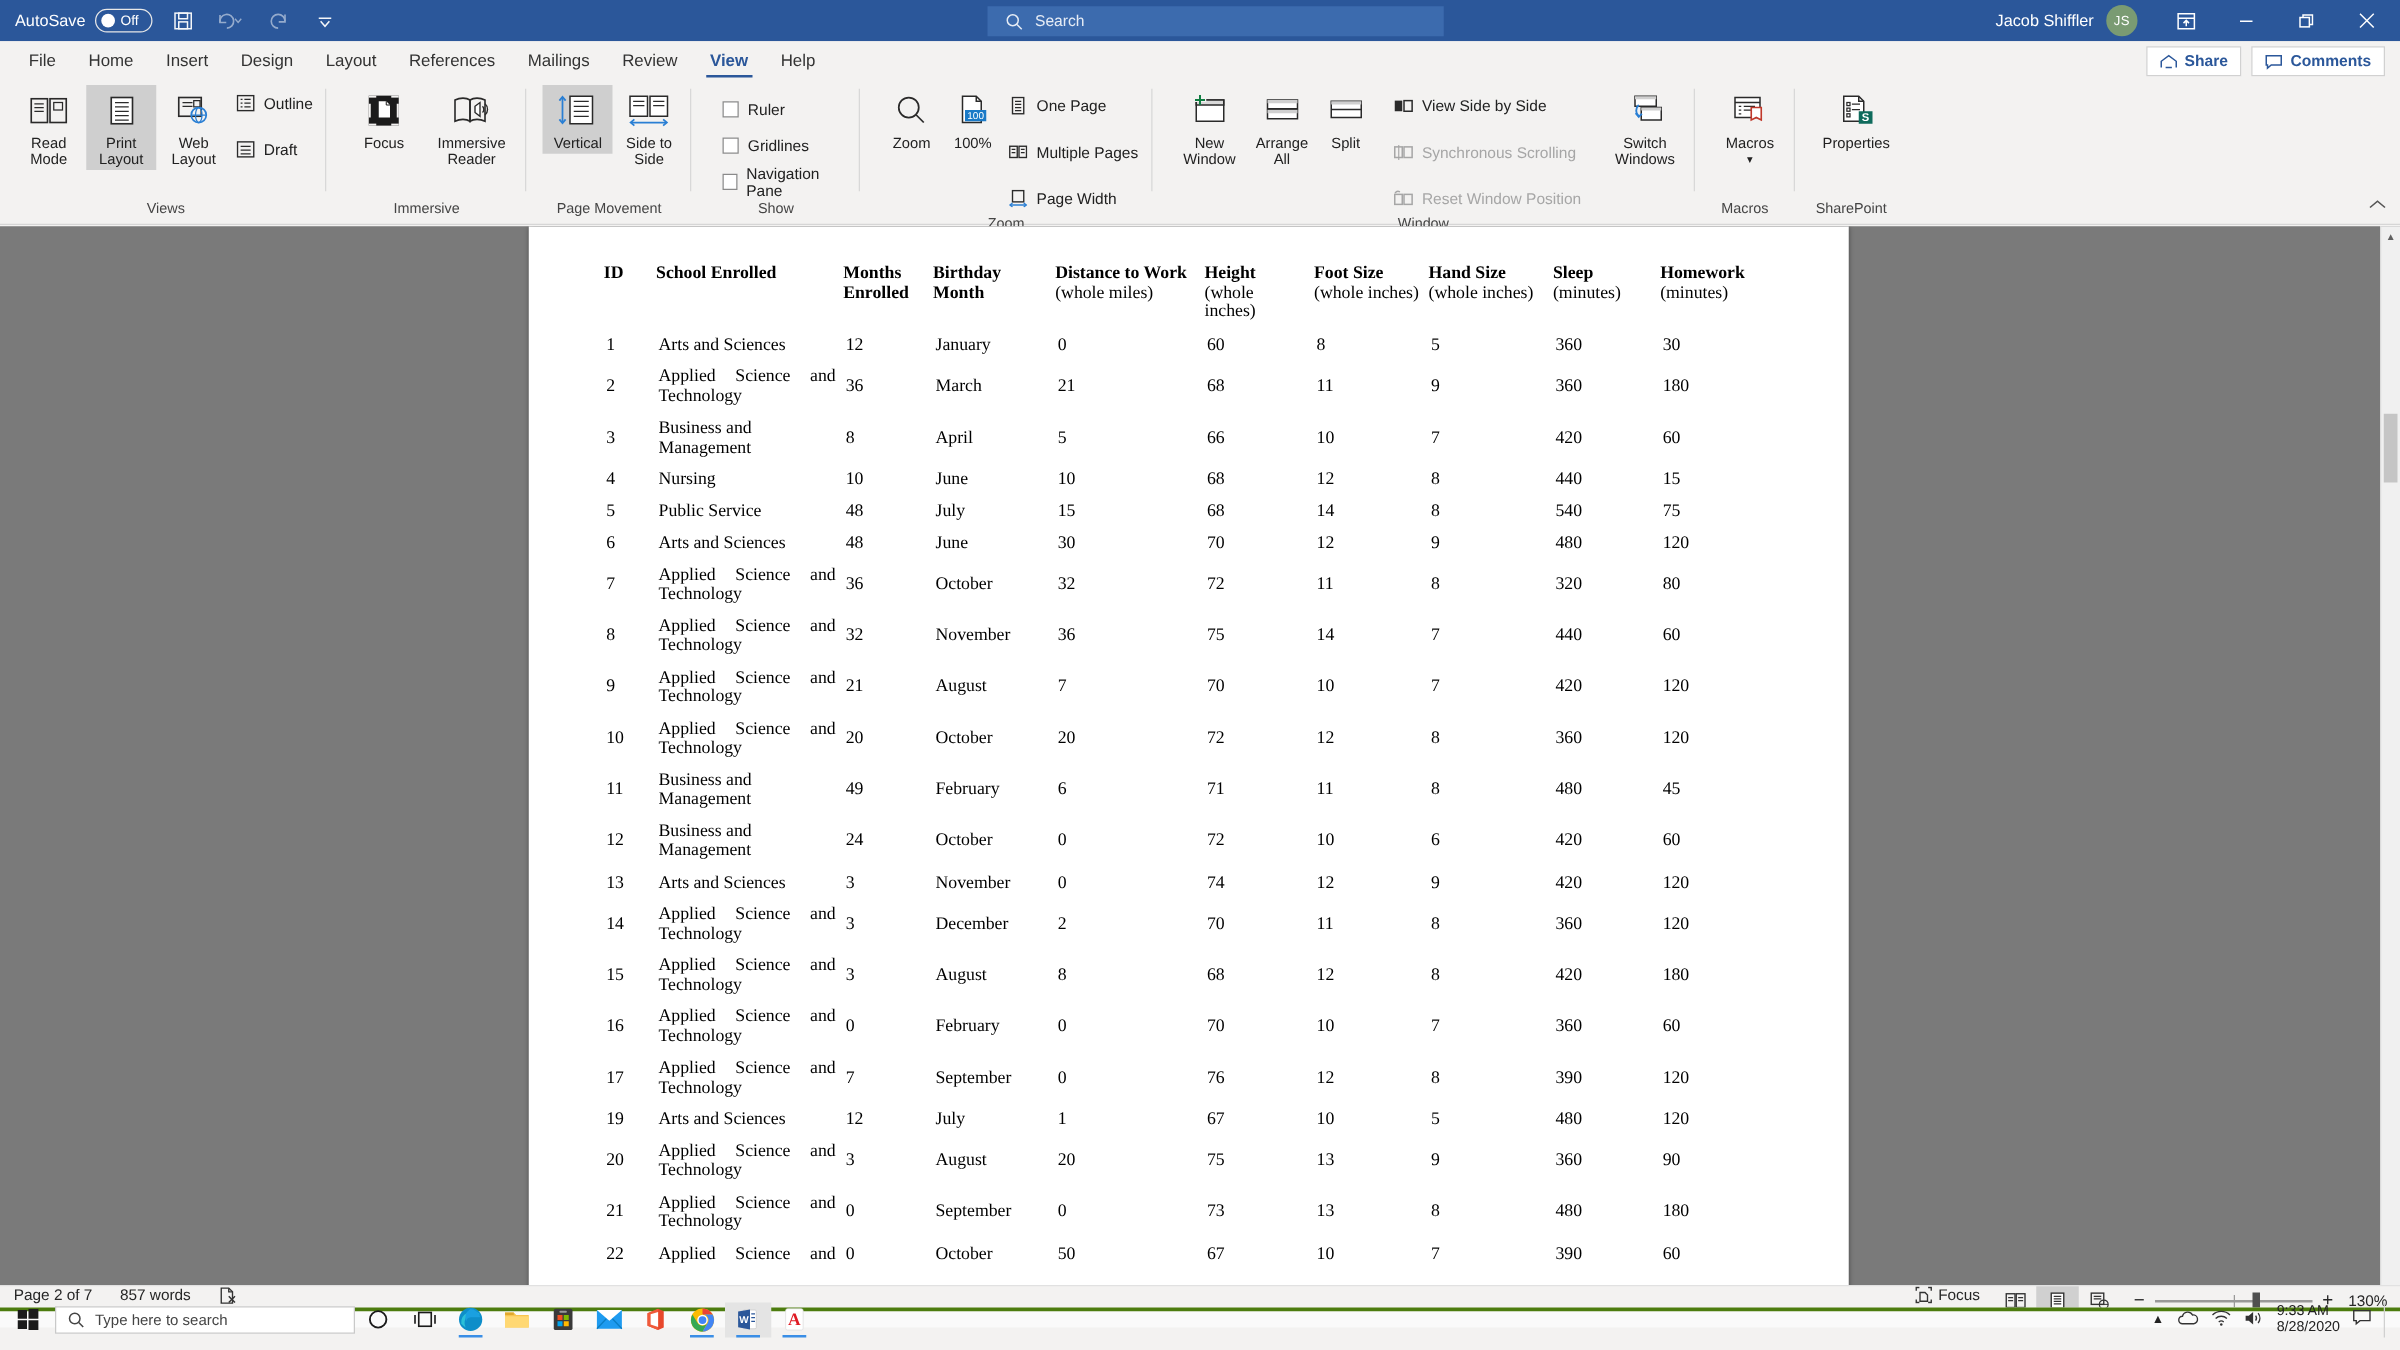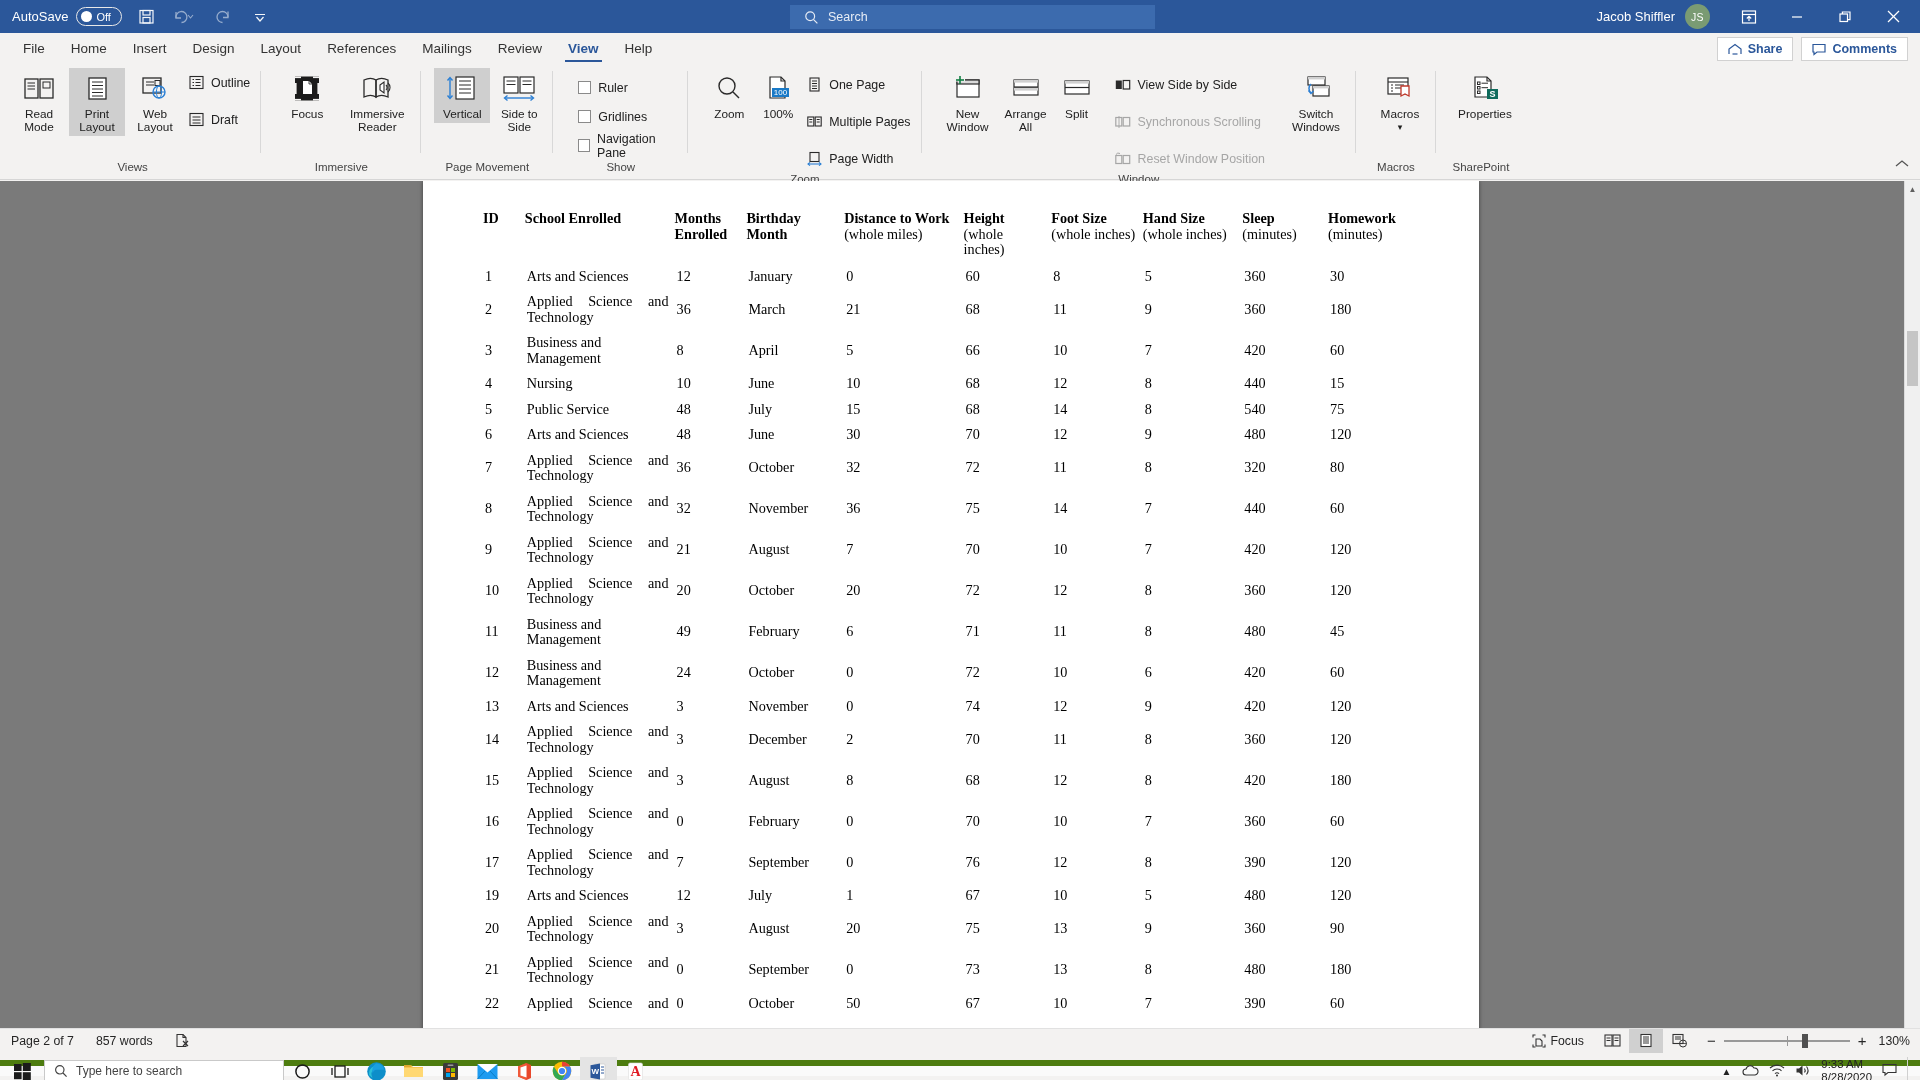--- a/index.html
+++ b/index.html
@@ -142,33 +142,33 @@
   .vscroll .thumb{ position:absolute; left:2px; right:2px; top:150px; height:55px; background:#c5c5c5;}
   .vscroll .arrow.bot{ position:absolute; bottom:0; left:0; right:0; }
   .splitter{ position:absolute; right:0; top:0; width:16px; height:10px; background:#d9d9d9;}
 
   
   .statusbar{
     position:absolute; bottom:28px; left:0; right:0; height:24px; background:#f3f2f1;
     display:flex; align-items:center; font-size:12.3px; color:#262626;
     border-top:1px solid #e1e1e1;
   }
-  .sb-item{ padding:0 11px; height:24px; display:flex;align-items:center; gap:5px;}
+  .sb-item{ padding:0 11px; height:24px; display:flex;gap:5px;}
   .sb-right{ margin-left:auto; display:flex; align-items:center; }
   .viewbtn{ width:34px;height:24px;display:flex;align-items:center;justify-content:center;}
   .viewbtn.sel{ background:#d0d0d0; }
   .zoomslider{ display:flex; align-items:center; gap:8px; padding:0 10px;}
   .track{ width:126px;height:2px;background:#999; position:relative;}
   .track .tick{ position:absolute; left:63px; top:-4px; width:1px;height:10px;background:#999;}
   .track .handle{ position:absolute; left:78px; top:-6px; width:6px;height:14px;background:#505050;}
 
   
   .taskbar{
-    position:absolute; bottom:4px; left:0; right:0; height:16px; background:#fafafa;
-    display:flex; align-items:center; border-top:6px solid #4d7c0f;
+    position:absolute; bottom:18px; left:0; right:0; height:16px; background:#fafafa;
+    display:flex; align-items:center; border-top:3px solid #4d7c0f;
   }
   .startbtn{ width:44px;height:28px;display:flex;align-items:center;justify-content:center;}
   .tb-search{
     width:240px;height:22px;background:#fff;border:1px solid #c9c9c9;display:flex;
     align-items:center;gap:8px;padding-left:9px;font-size:12px;color:#444;
   }
   .tbicon{ width:37px;height:28px;display:flex;align-items:center;justify-content:center;position:relative;}
   .tbicon.run:after{
     content:""; position:absolute; bottom:0px; left:9px; right:9px; height:2px; background:#3a8ee6;
   }

